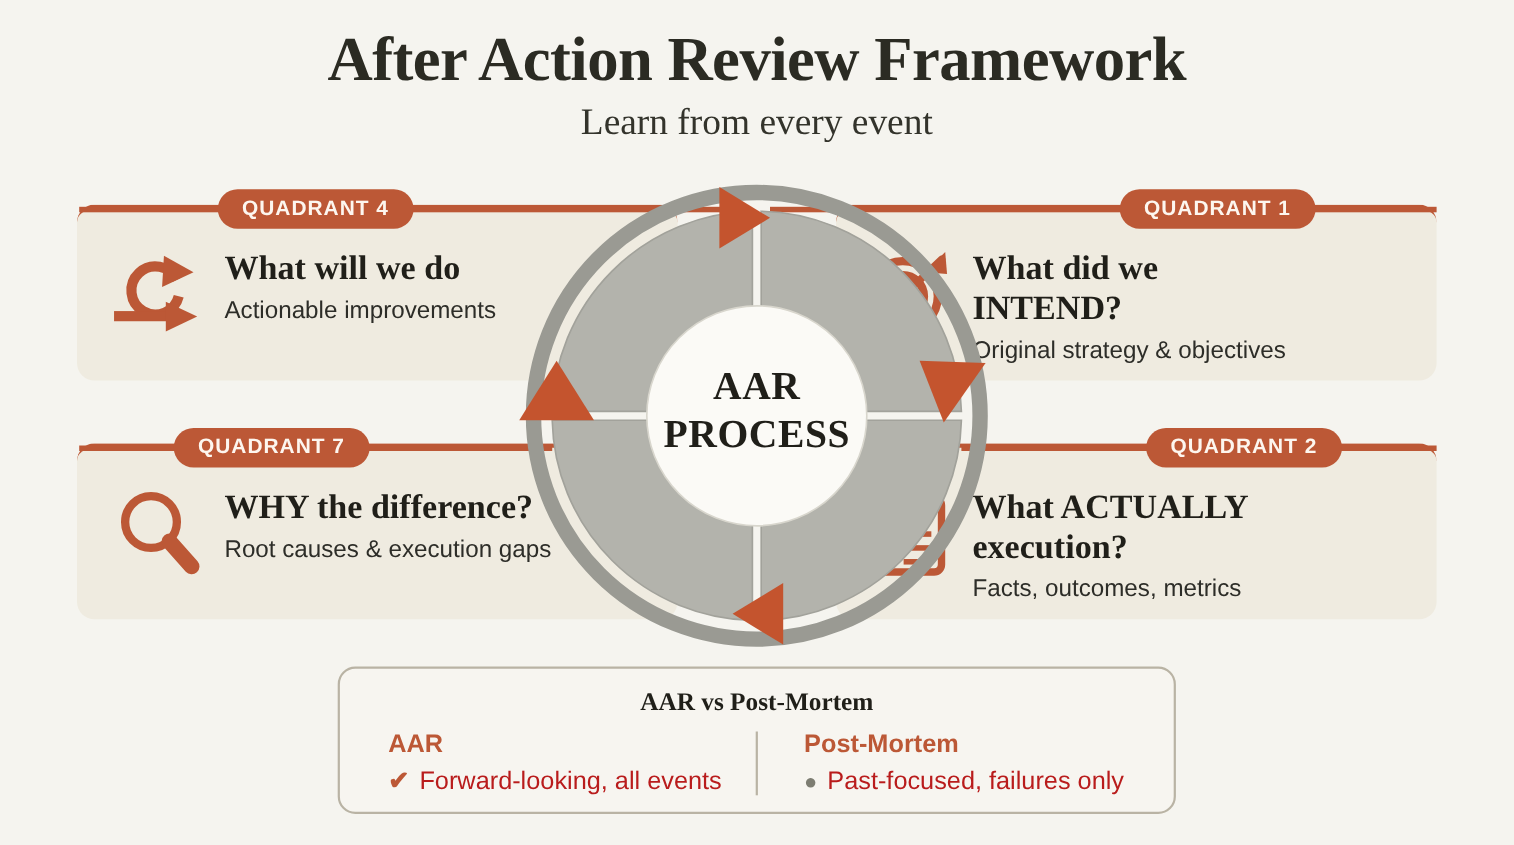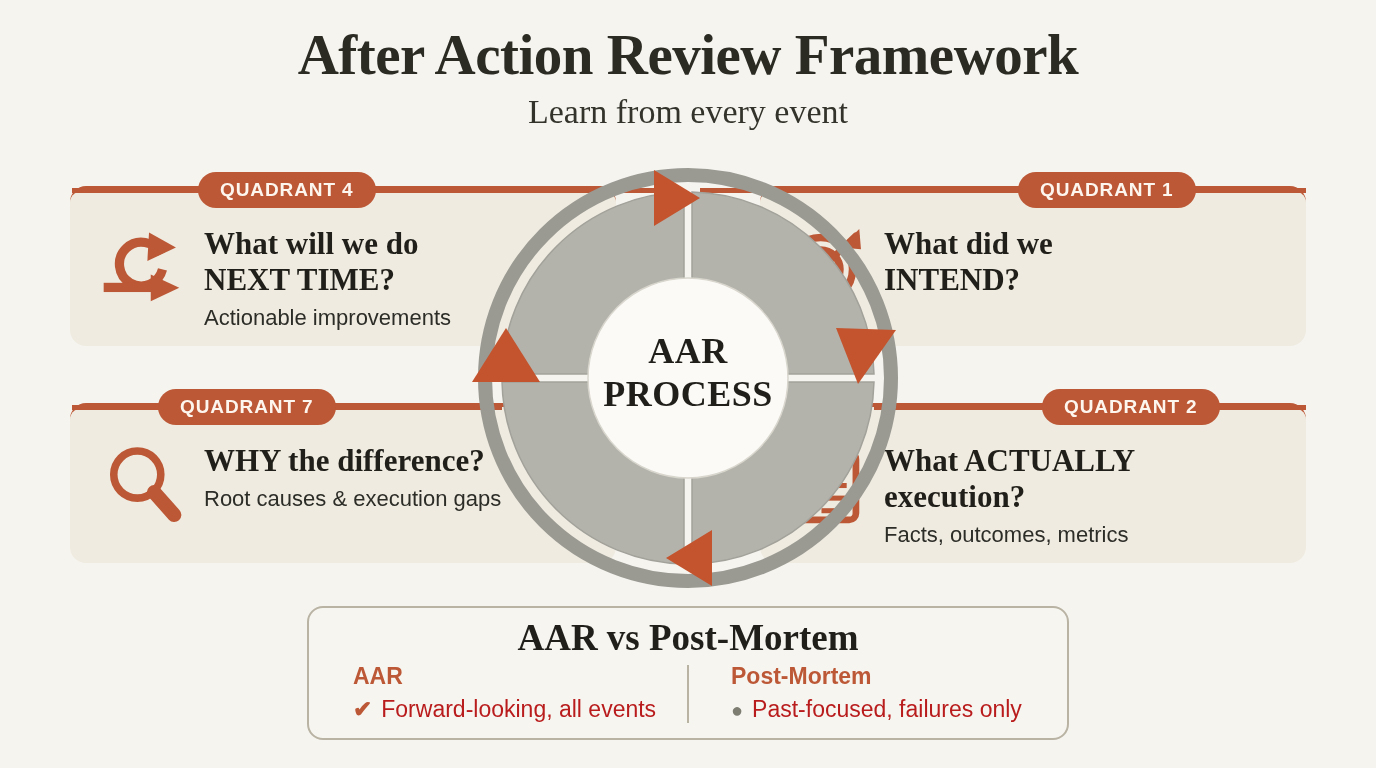--- a/index.html
+++ b/index.html
@@ -150,21 +150,21 @@
     height: 134px;
     border: 2px solid #b9b3a4;
     border-radius: 16px;
     box-sizing: border-box;
     background: #f7f5f0;
   }
   .compare-title {
     text-align: center;
     font-family: "Liberation Serif", serif;
     font-weight: bold;
-    font-size: 37px;
+    font-size: 23px;
     line-height: 34px;
     color: #201f19;
     margin: 13px 0 0 0;
   }
   .compare-cols {
     display: flex;
     margin-top: 8px;
     height: 66px;
   }
   .compare-col {
@@ -229,21 +229,20 @@
     <div class="card-inner">
       <svg class="card-icon" viewBox="0 0 100 100">
         <path d="M70 36 A26 26 0 1 0 72 54" fill="none" stroke="#bc5836" stroke-width="11" stroke-linecap="butt"></path>
         <polygon points="56,10 88,28 54,44" fill="#bc5836"></polygon>
         <rect x="2" y="70" width="62" height="11" fill="#bc5836"></rect>
         <polygon points="58,60 92,76 58,92" fill="#bc5836"></polygon>
       </svg>
       <div class="card-text">
         <p class="card-head">
           <span>What will we do</span><br>
-          <span>NEXT TIME?</span>
         </p>
         <p class="card-sub">Actionable improvements</p>
       </div>
     </div>
   </div>
   <div class="badge" style="left:198px; top:172px;">QUADRANT 4</div>
 
   <div class="card right" style="left:760px; top:186px; width:546px; height:160px;">
     <div class="card-inner">
       <svg class="card-icon" viewBox="0 0 100 100">
@@ -251,20 +250,21 @@
         <circle cx="46" cy="54" r="23" fill="none" stroke="#bc5836" stroke-width="9"></circle>
         <circle cx="46" cy="54" r="8.5" fill="#bc5836"></circle>
         <line x1="46" y1="54" x2="88" y2="14" stroke="#bc5836" stroke-width="8" stroke-linecap="round"></line>
         <polygon points="92,6 94,30 70,28" fill="#bc5836"></polygon>
       </svg>
       <div class="card-text">
         <p class="card-head">
           <span>What did we</span><br>
           <span>INTEND?</span>
         </p>
+        <p class="card-sub">Original strategy &amp; objectives</p>
       </div>
     </div>
   </div>
   <div class="badge" style="left:1018px; top:172px;">QUADRANT 1</div>
 
   <div class="card left" style="left:70px; top:403px; width:546px; height:160px;">
     <div class="card-inner">
       <svg class="card-icon" viewBox="0 0 100 100">
         <circle cx="42" cy="40" r="28" fill="none" stroke="#bc5836" stroke-width="9"></circle>
         <line x1="62" y1="61" x2="86" y2="88" stroke="#bc5836" stroke-width="17" stroke-linecap="round"></line>

